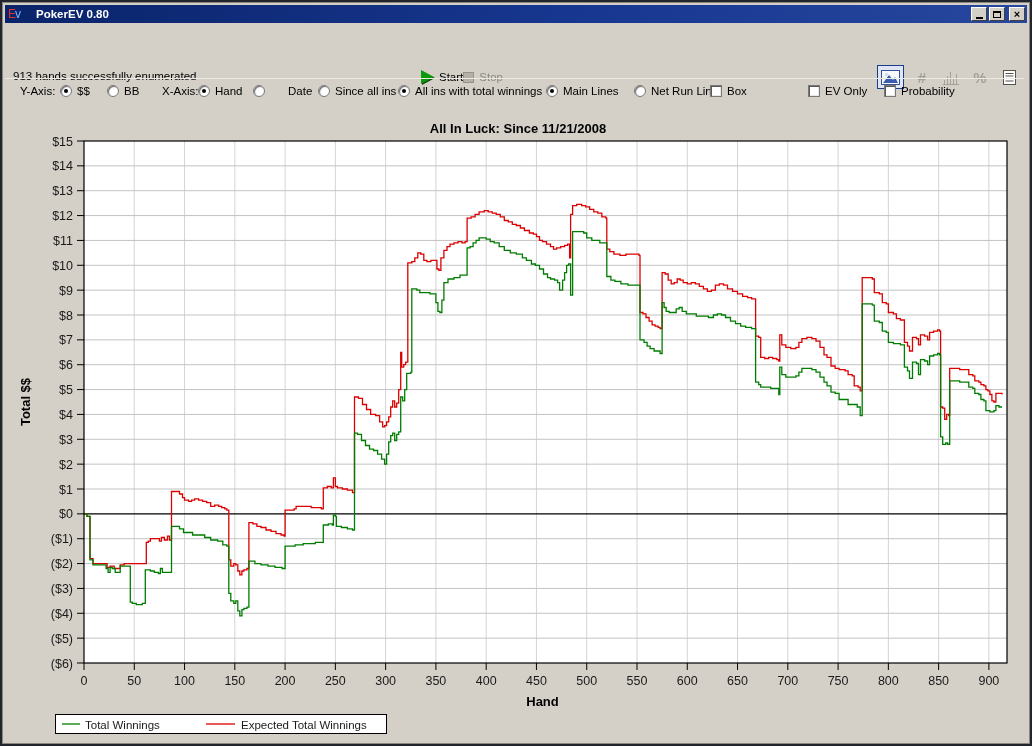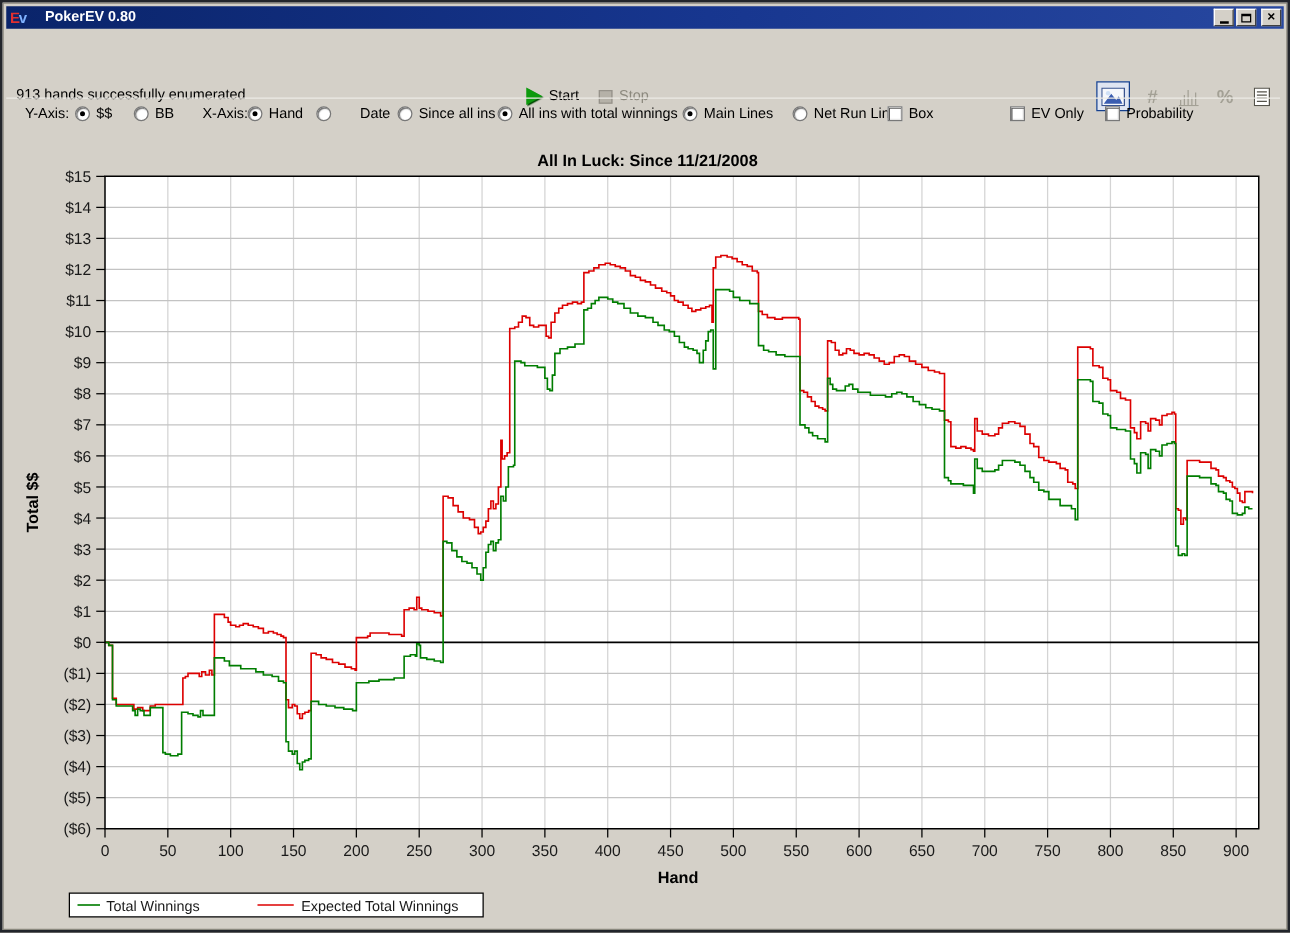--- a/index.html
+++ b/index.html
@@ -7,32 +7,32 @@
   .window{
     position:relative;width:1032px;height:746px;background:#d4d0c8;
     border:2px solid #22252b;box-shadow:inset 0 0 0 1px #8a887e;
     font-family:"Liberation Sans",sans-serif;overflow:hidden;
   }
   .titlebar{
     position:absolute;left:3px;top:3px;right:3px;height:18px;
     background:linear-gradient(90deg,#0a246a,#17368f 55%,#27479f);
     display:flex;align-items:center;padding-left:3px;color:#fff;
   }
-  .app-icon{font-weight:bold;font-size:12px;width:16px;display:inline-block;letter-spacing:-1px;}
+  .app-icon{font-weight:normal;font-size:12px;width:16px;display:inline-block;letter-spacing:-1px;}
   .app-icon .e{color:#e03030;} .app-icon .v{color:#7fb2ff;}
   .titlebar .title{font-size:11.5px;font-weight:bold;margin-left:12px;}
   .winbtns{position:absolute;right:2px;top:2px;display:flex;gap:2px;}
   .winbtn{width:16px;height:14px;background:#d4d0c8;border:1px solid;border-color:#fff #404040 #404040 #fff;
     display:flex;align-items:center;justify-content:center;font-size:10px;color:#000;line-height:1;}
   .winbtn .minbar{width:7px;height:2px;background:#000;margin-top:7px;}
   .winbtn .rest{width:8px;height:7px;border:1px solid #000;border-top-width:2px;background:#d4d0c8;}
   .winbtn.close{margin-left:2px;font-weight:bold;font-size:11px;}
   .statusrow{position:absolute;left:3px;top:21px;right:3px;height:31px;margin-top:38px;}
   .status-msg{position:absolute;left:8px;top:9px;font-size:11.5px;color:#000;}
-  .run-controls{position:absolute;left:416px;top:6px;display:flex;align-items:center;gap:16px;height:20px;}
+  .run-controls{position:absolute;left:416px;top:6px;display:flex;align-items:center;height:20px;}
   .runbtn{display:flex;align-items:center;gap:5px;font-size:11.5px;color:#000;}
   .runbtn.disabled{color:#8c897e;}
   .tri{width:0;height:0;border-left:13px solid #0c9a0c;border-top:7px solid transparent;border-bottom:7px solid transparent;filter:drop-shadow(1px 1px 0 #064d06);}
   .sq{width:11px;height:11px;background:#b5b1a8;border:1px solid #96928a;}
   .toolbar{position:absolute;right:7px;top:3px;display:flex;align-items:center;gap:7px;height:26px;}
   .tb{min-width:22px;height:22px;display:flex;align-items:center;justify-content:center;
       font-size:15px;font-weight:bold;color:#a3a095;}
   .tb.selected{border:1px solid #16408c;background:#dfe5f2;width:27px;height:24px;}
   .tabs{position:absolute;left:4px;top:53px;display:flex;align-items:flex-start;height:24px;z-index:2;}
   .tab{font-size:11.5px;color:#000;background:#d4d0c8;padding:3px 8px 3px 8px;margin-top:3px;

